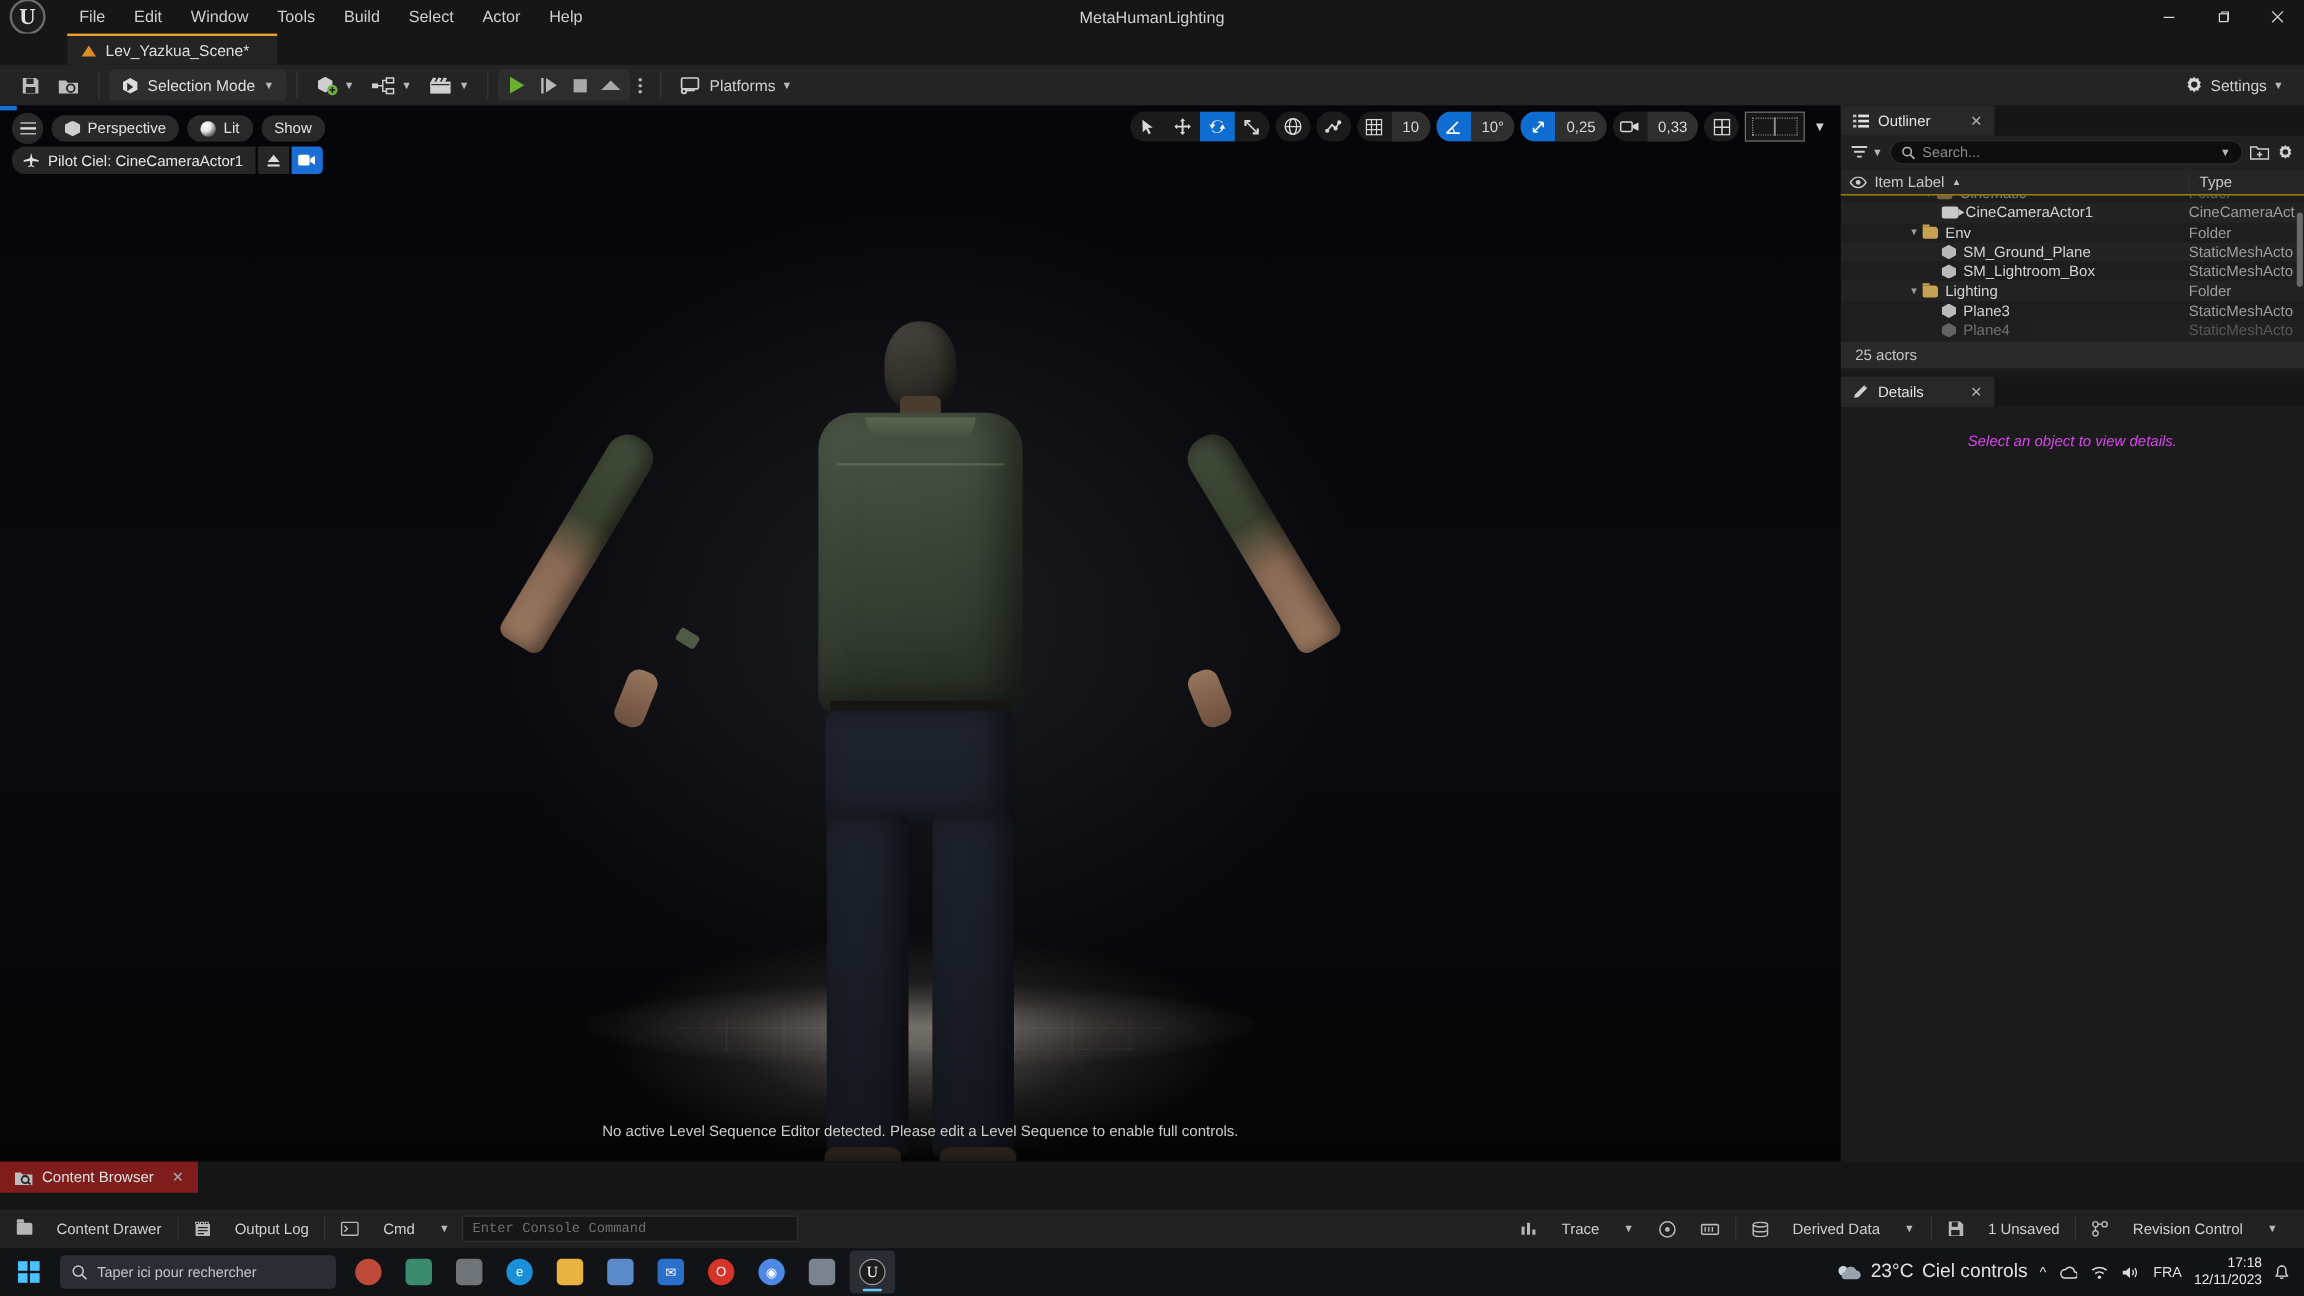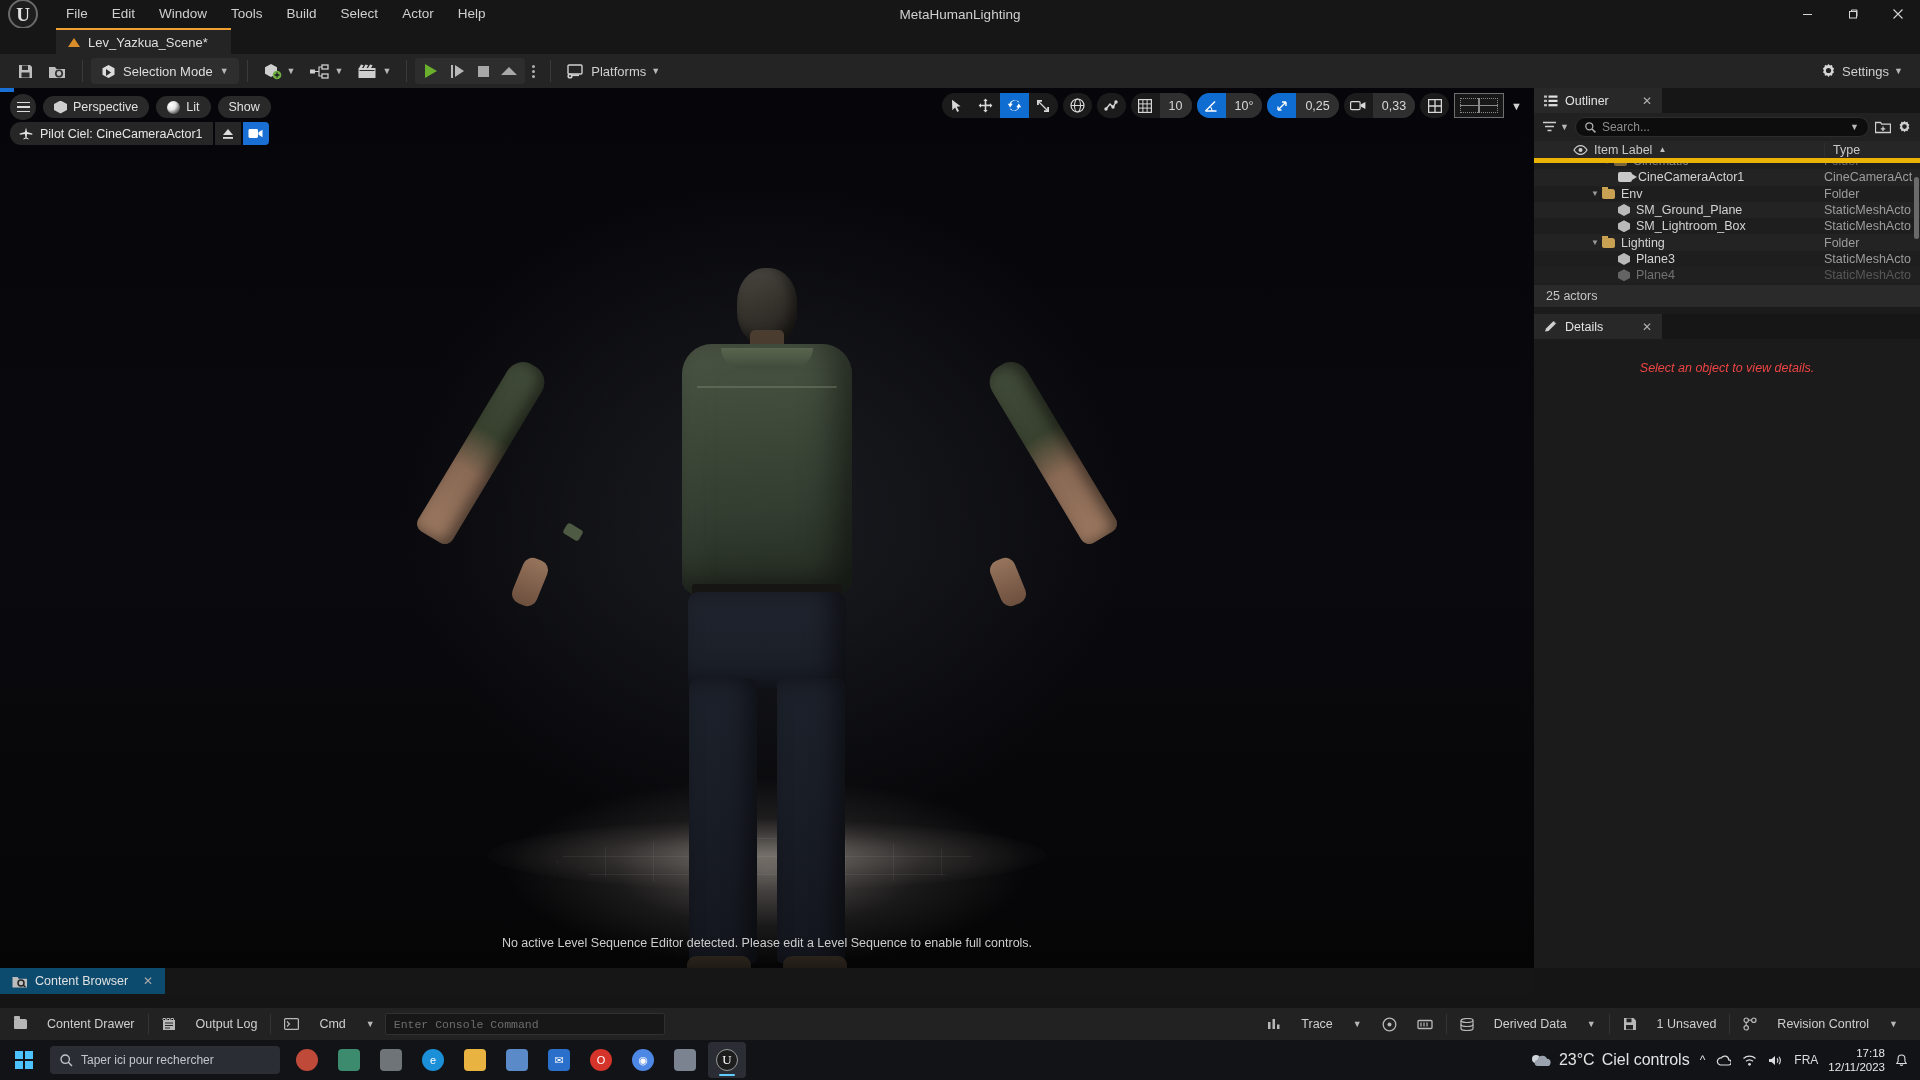--- a/index.html
+++ b/index.html
@@ -278,21 +278,21 @@
   .outliner-toolbar {
     height: 28px; background: #212121; display: flex; align-items: center; gap: 6px; padding: 0 8px;
   }
   .search-box {
     flex: 1; height: 20px; background: #0d0d0d; border: 1px solid #2d2d2d; border-radius: 10px;
     display: flex; align-items: center; gap: 6px; padding: 0 9px;
     font-size: 12px; color: #8d8d8d;
   }
   .col-header {
     height: 22px; background: #262626; display: flex; align-items: center;
-    font-size: 12.5px; color: #c8c8c8; border-bottom: 5px solid #eab308; padding-left: 32px;
+    font-size: 12.5px; color: #c8c8c8; border-bottom: 1px solid #eab308;
   }
   .col-header .eye { width: 28px; display: flex; justify-content: center; }
   .col-header .lbl { flex: 1; display: flex; align-items: center; gap: 6px; }
   .col-header .typ { width: 96px; border-left: 1px solid #303030; padding-left: 8px; }
   .tree { position: relative; height: 122px; overflow: hidden; background: #1e1e1e; }
   .trow {
     height: 16.3px; display: flex; align-items: center; font-size: 12.5px; color: #d3d3d3;
   }
   .trow.alt { background: #232323; }
   .trow .name { flex: 1; display: flex; align-items: center; gap: 6px; overflow: hidden; white-space: nowrap; }
@@ -308,29 +308,29 @@
   }
   .cam-ic { width: 14px; height: 10px; background: #c9c9c9; border-radius: 2px; position: relative; }
   .cam-ic:after { content:''; position:absolute; right:-5px; top:2px; border-left:5px solid #c9c9c9; border-top:3px solid transparent; border-bottom:3px solid transparent; }
   .tree-scroll { position: absolute; right: 1px; top: 14px; width: 5px; height: 62px; background: #6a6a6a; border-radius: 3px; }
   .actor-count {
     height: 22px; background: #2a2a2a; display: flex; align-items: center; padding: 0 12px;
     font-size: 12.5px; color: #c5c5c5;
   }
   .details-body {
     height: 80px; display: flex; align-items: flex-start; justify-content: center;
-    padding-top: 22px; font-size: 12.5px; color: #ef4444; font-style: italic;
+    padding-top: 22px; font-size: 12.5px; color: #d946ef; font-style: italic;
   }
 
   
   .cb-strip {
     position: absolute; top: 968px; left: 0; width: 1534px; height: 26px; background: #161616;
   }
   .cb-tab {
-    position: absolute; left: 0; top: 0; height: 26px; background: #0c4a6e;
+    position: absolute; left: 0; top: 0; height: 26px; background: #7f1d1d;
     display: flex; align-items: center; gap: 7px; padding: 0 12px;
     font-size: 12.5px; color: #e0e0e0; justify-content: flex-end;
   }
   .cb-tab .x { margin-left: 8px; color: #aaa; font-size: 12px; }
 
   
   .statusbar {
     position: absolute; top: 1008px; left: 0; width: 1920px; height: 32px;
     background: #222222; display: flex; align-items: center; padding: 0 4px;
   }

